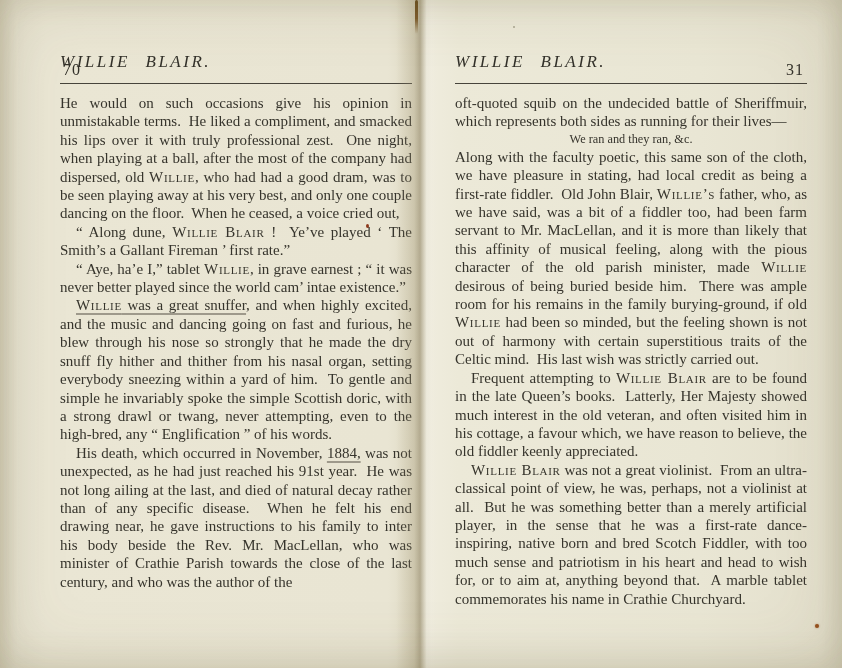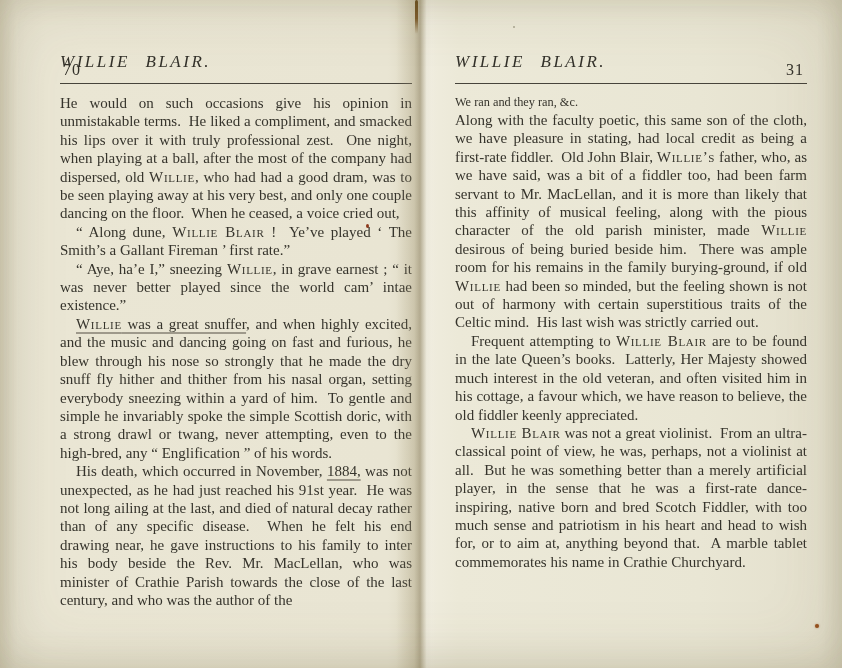--- a/index.html
+++ b/index.html
@@ -37,21 +37,21 @@
   .pn-right { right:3px; }
 
   .header-rule { height:0; border-top:1.4px solid #47443b; margin-top:7px; }
 
   .text-block {
     margin-top:10px; font-size:15px; line-height:18.4px;
     text-align:justify; color:#36342c;
   }
   .para { margin:0; }
   .para.indent { text-indent:16px; }
-  .para.verse  { text-align:left; font-size:12.3px; line-height:17px; }
+  .para.verse  { text-align:center; font-size:12.3px; line-height:17px; }
   .sc { font-variant:small-caps; letter-spacing:0.7px;margin-top:40px; }
   .pencil {
     text-decoration-line:underline;
     text-decoration-color:#9e998b;
     text-decoration-thickness:1.5px;
     text-underline-offset:3px;
   }
   .sc.pencil { letter-spacing:0.7px; }
 
   .gutter {
@@ -79,37 +79,38 @@
 
   <div class="page page-left">
     <div class="page-header">
       <span class="pagenum pn-left">70</span>
       <span class="running-title">WILLIE BLAIR.</span>
     </div>
     <div class="header-rule"></div>
     <div class="text-block" id="left-text">
         <p class="para"><span>He would on such occasions give his opinion in unmistakable terms.&nbsp; He liked a compliment, and smacked his lips over it with truly professional zest.&nbsp; One night, when playing at a ball, after the most of the company had dispersed, old </span><span class="sc">Willie</span><span>, who had had a good dram, was to be seen playing away at his very best, and only one couple dancing on the floor.&nbsp; When he ceased, a voice cried out,</span></p>
         <p class="para indent"><span>“ Along dune, </span><span class="sc">Willie Blair</span><span> !&nbsp; Ye’ve played ‘ The Smith’s a Gallant Fireman ’ first rate.”</span></p>
-        <p class="para indent"><span>“ Aye, ha’e I,” sneezing </span><span class="sc">Willie</span><span>, in grave earnest ; “ it was never better played since the world cam’ intae existence.”</span></p>
+        <p class="para indent"><span>“ Aye, ha’e I,” tablet </span><span class="sc">Willie</span><span>, in grave earnest ; “ it was never better played since the world cam’ intae existence.”</span></p>
         <p class="para indent"><span class="sc pencil">Willie</span><span class="pencil"> was a great snuffer</span><span>, and when highly excited, and the music and dancing going on fast and furious, he blew through his nose so strongly that he made the dry snuff fly hither and thither from his nasal organ, setting everybody sneezing within a yard of him.&nbsp; To gentle and simple he invariably spoke the simple Scottish doric, with a strong drawl or twang, never attempting, even to the high-bred, any “ Englification ” of his words.</span></p>
         <p class="para indent"><span>His death, which occurred in November, </span><span class="pencil">1884,</span><span> was not unexpected, as he had just reached his 91st year.&nbsp; He was not long ailing at the last, and died of natural decay rather than of any specific disease.&nbsp; When he felt his end drawing near, he gave instructions to his family to inter his body beside the Rev. Mr. MacLellan, who was minister of Crathie Parish towards the close of the last century, and who was the author of the</span></p>
       </div>
   </div>
 
   <div class="gutter">
     <div class="gutter-topline"></div>
   </div>
 
   <div class="page page-right">
     <div class="page-header">
       <span class="running-title">WILLIE BLAIR.</span>
       <span class="pagenum pn-right">31</span>
     </div>
     <div class="header-rule"></div>
     <div class="text-block" id="right-text">
+        <p class="para"><span>oft-quoted squib on the undecided battle of Sheriffmuir, which represents both sides as running for their lives—</span></p>
         <p class="para verse"><span>We ran and they ran, &amp;c.</span></p>
         <p class="para"><span>Along with the faculty poetic, this same son of the cloth, we have pleasure in stating, had local credit as being a first-rate fiddler.&nbsp; Old John Blair, </span><span class="sc">Willie’s</span><span> father, who, as we have said, was a bit of a fiddler too, had been farm servant to Mr. MacLellan, and it is more than likely that this affinity of musical feeling, along with the pious character of the old parish minister, made </span><span class="sc">Willie</span><span> desirous of being buried beside him.&nbsp; There was ample room for his remains in the family burying-ground, if old </span><span class="sc">Willie</span><span> had been so minded, but the feeling shown is not out of harmony with certain superstitious traits of the Celtic mind.&nbsp; His last wish was strictly carried out.</span></p>
         <p class="para indent"><span>Frequent attempting to </span><span class="sc">Willie Blair</span><span> are to be found in the late Queen’s books.&nbsp; Latterly, Her Majesty showed much interest in the old veteran, and often visited him in his cottage, a favour which, we have reason to believe, the old fiddler keenly appreciated.</span></p>
         <p class="para indent"><span class="sc">Willie Blair</span><span> was not a great violinist.&nbsp; From an ultra-classical point of view, he was, perhaps, not a violinist at all.&nbsp; But he was something better than a merely artificial player, in the sense that he was a first-rate dance-inspiring, native born and bred Scotch Fiddler, with too much sense and patriotism in his heart and head to wish for, or to aim at, anything beyond that.&nbsp; A marble tablet commemorates his name in Crathie Churchyard.</span></p>
       </div>
   </div>
 
   <div class="speck speck-red"></div>
   <div class="speck speck-fox"></div>
   <div class="speck speck-gray"></div>

